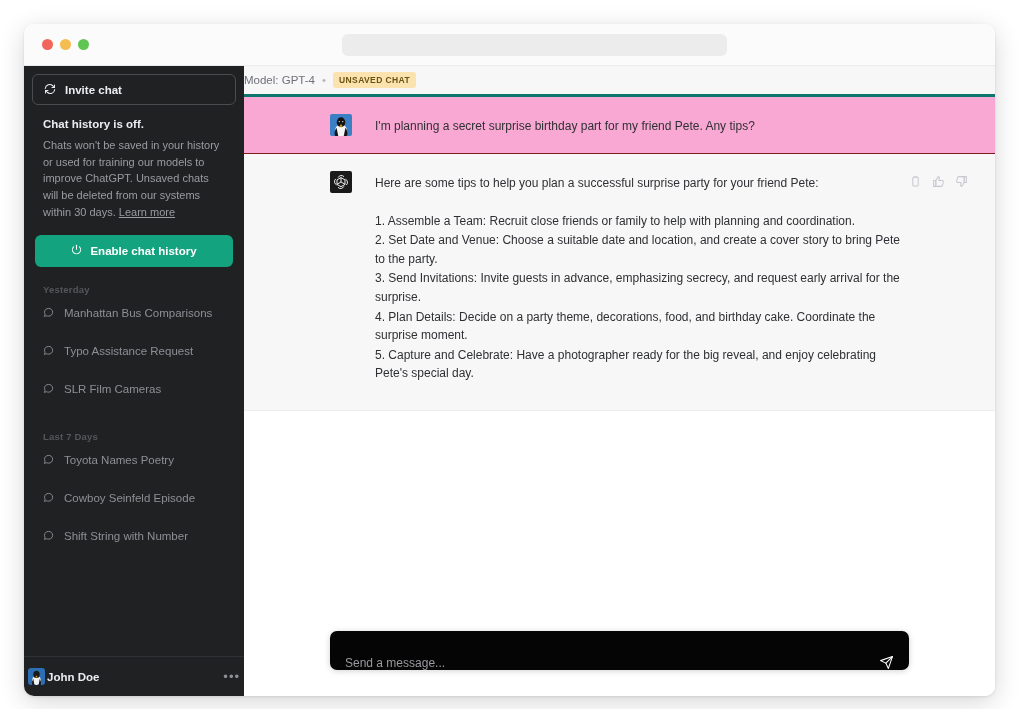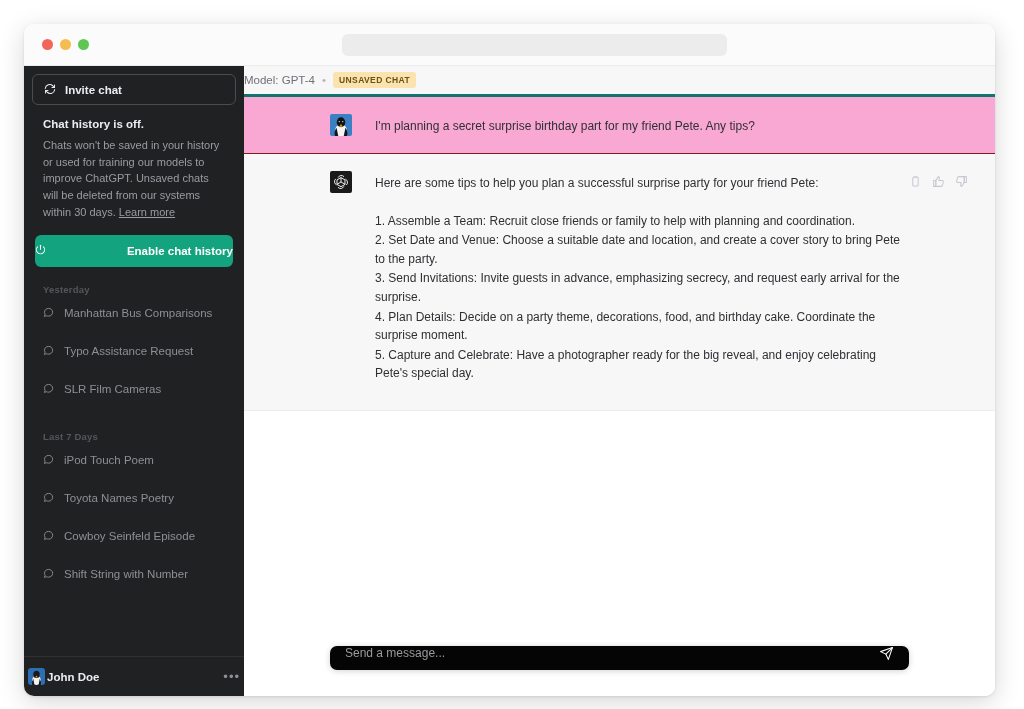--- a/index.html
+++ b/index.html
@@ -113,21 +113,21 @@
   .enable-btn {
     margin: 14px 3px 0 3px;
     height: 32px;
     background: #14a37f;
     border-radius: 6px;
     color: #ffffff;
     font-size: 11.5px;
     font-weight: bold;
     display: flex;
     align-items: center;
-    justify-content: space-between;
+    justify-content: center;
     gap: 8px;
     cursor: pointer;
   }
 
   .group-label {
     color: #55565a;
     font-size: 9.5px;
     font-weight: bold;
     padding: 17px 11px 5px 11px;
     letter-spacing: 0.2px;
@@ -248,25 +248,25 @@
     gap: 10px;
   }
   .msg-actions svg { cursor: pointer; }
 
   
   .composer-wrap {
     padding: 0 86px 26px 86px;
     background: #ffffff;
   }
   .composer {
-    height: 24px;
+    height: 39px;
     background: #050505;
     border-radius: 7px;
     display: flex;
-    align-items: flex-start;
+    align-items: flex-end;
     padding: 0 15px;
     box-shadow: 0 1px 6px rgba(0,0,0,0.18);
   }
   .composer-input {
     flex: 1;
     background: transparent;
     border: none;
     outline: none;
     color: #ffffff;
     font-family: "Liberation Sans", sans-serif;
@@ -335,26 +335,20 @@
           <span>Typo Assistance Request</span>
         </div>
         <div class="chat-item">
           <svg width="11" height="11" viewBox="0 0 24 24" fill="none" stroke="#8e8f95" stroke-width="2">
               <path d="M21 11.5a8.4 8.4 0 0 1-9 8.4 9.9 9.9 0 0 1-4.2-.9L3 20.5l1.6-4.4A8.4 8.4 0 0 1 12 3.1a8.4 8.4 0 0 1 9 8.4z"></path>
             </svg>
           <span>SLR Film Cameras</span>
         </div>
 
         <div class="group-label">Last 7 Days</div>
-        <div class="chat-item">
-          <svg width="11" height="11" viewBox="0 0 24 24" fill="none" stroke="#8e8f95" stroke-width="2">
-              <path d="M21 11.5a8.4 8.4 0 0 1-9 8.4 9.9 9.9 0 0 1-4.2-.9L3 20.5l1.6-4.4A8.4 8.4 0 0 1 12 3.1a8.4 8.4 0 0 1 9 8.4z"></path>
-            </svg>
-          <span>iPod Touch Poem</span>
-        </div>
         <div class="chat-item">
           <svg width="11" height="11" viewBox="0 0 24 24" fill="none" stroke="#8e8f95" stroke-width="2">
               <path d="M21 11.5a8.4 8.4 0 0 1-9 8.4 9.9 9.9 0 0 1-4.2-.9L3 20.5l1.6-4.4A8.4 8.4 0 0 1 12 3.1a8.4 8.4 0 0 1 9 8.4z"></path>
             </svg>
           <span>Toyota Names Poetry</span>
         </div>
         <div class="chat-item">
           <svg width="11" height="11" viewBox="0 0 24 24" fill="none" stroke="#8e8f95" stroke-width="2">
               <path d="M21 11.5a8.4 8.4 0 0 1-9 8.4 9.9 9.9 0 0 1-4.2-.9L3 20.5l1.6-4.4A8.4 8.4 0 0 1 12 3.1a8.4 8.4 0 0 1 9 8.4z"></path>
             </svg>

